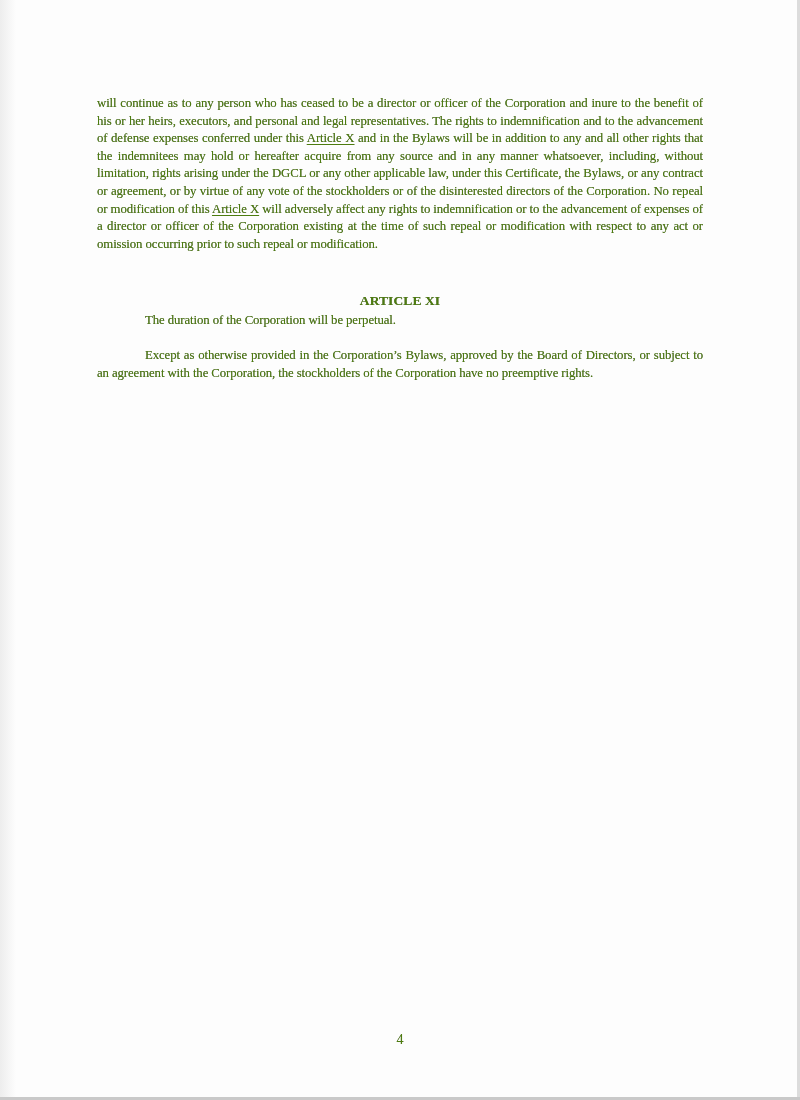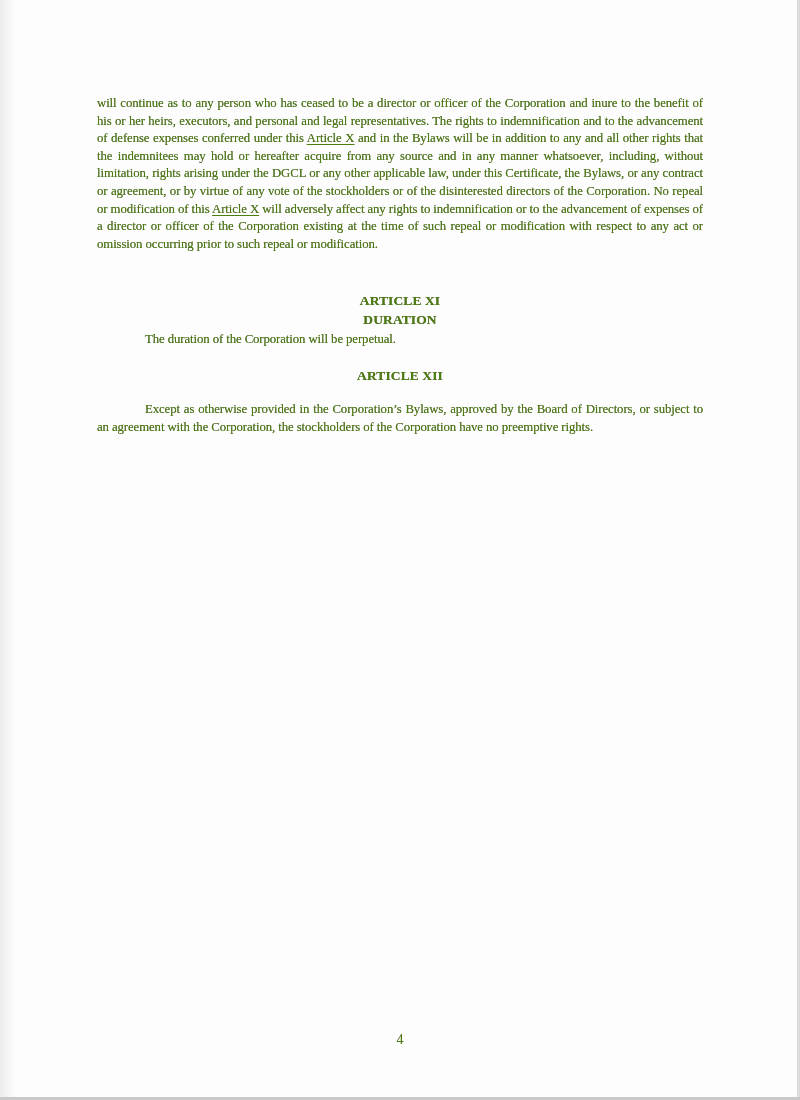--- a/index.html
+++ b/index.html
@@ -83,27 +83,25 @@
   <div class="scan-edge-left"></div>
   <div class="scan-edge-right"></div>
   <div class="scan-edge-bottom"></div>
 
   <div class="content">
 
     <p class="body-text"><span>will continue as to any person who has ceased to be a director or officer of the Corporation and inure to the benefit of his or her heirs, executors, and personal and legal representatives. The rights to indemnification and to the advancement of defense expenses conferred under this </span><span class="article-ref">Article X</span><span> and in the Bylaws will be in addition to any and all other rights that the indemnitees may hold or hereafter acquire from any source and in any manner whatsoever, including, without limitation, rights arising under the DGCL or any other applicable law, under this Certificate, the Bylaws, or any contract or agreement, or by virtue of any vote of the stockholders or of the disinterested directors of the Corporation. No repeal or modification of this </span><span class="article-ref">Article X</span><span> will adversely affect any rights to indemnification or to the advancement of expenses of a director or officer of the Corporation existing at the time of such repeal or modification with respect to any act or omission occurring prior to such repeal or modification.</span></p>
 
     <div class="heading-block heading-xi">
       <div>ARTICLE XI</div>
-      <div>DURATION</div>
     </div>
 
     <p class="body-text body-xi">The duration of the Corporation will be perpetual.</p>
 
     <div class="heading-block heading-xii">
-      <div>ARTICLE XII</div>
     </div>
 
     <p class="body-text body-xii">Except as otherwise provided in the Corporation’s Bylaws, approved by the Board of Directors, or subject to an agreement with the Corporation, the stockholders of the Corporation have no preemptive rights.</p>
 
   </div>
 
   <div class="page-number">4</div>
 
 </div>
 

